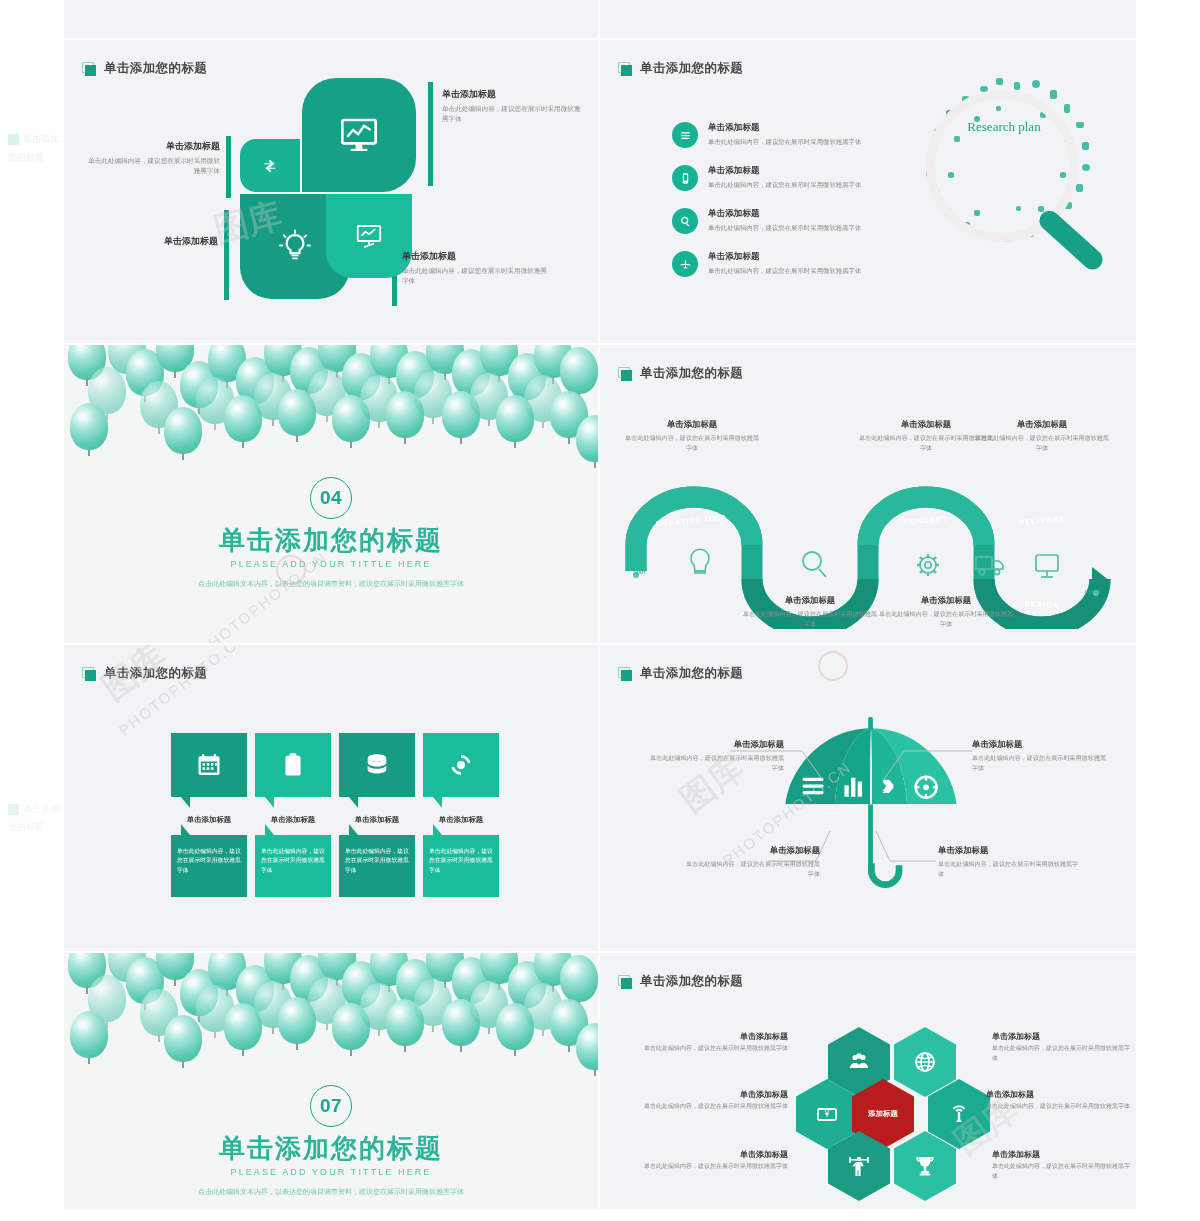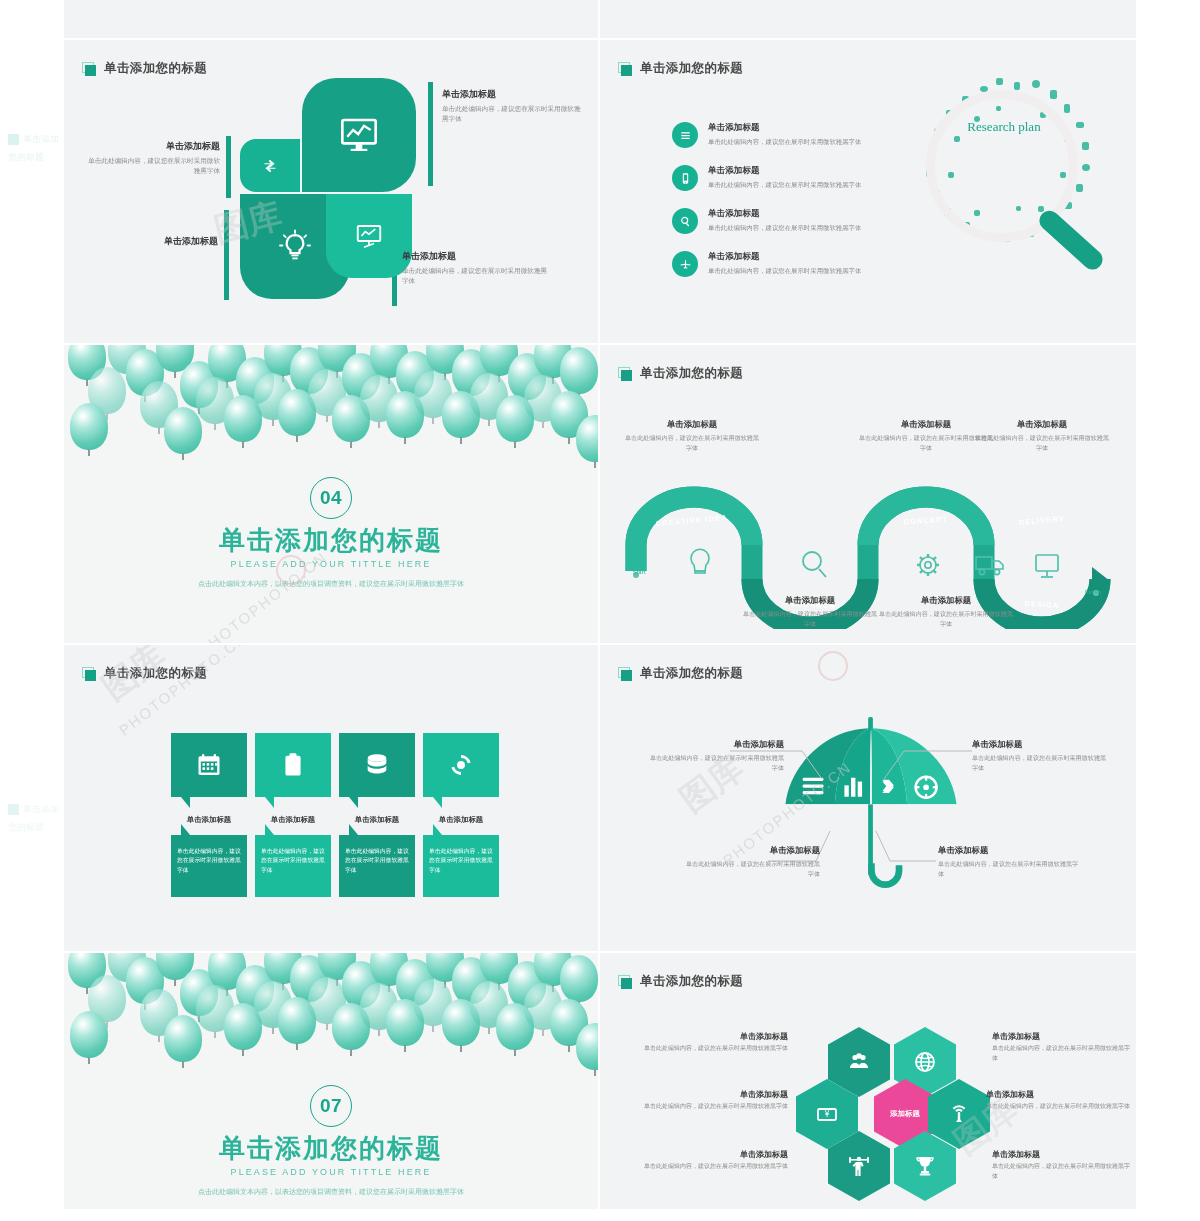--- a/index.html
+++ b/index.html
@@ -704,21 +704,21 @@
                 <path d="M5 7 q7 3 14 0" fill="none" stroke="#fff" stroke-width="1.4"></path>
                 <path d="M5 17 q7-3 14 0" fill="none" stroke="#fff" stroke-width="1.4"></path>
               </svg>
           </div>
           <div class="hex" style="left:0px;top:70px;background:#1dae93;">
             <svg viewBox="0 0 24 24">
                 <rect x="3" y="7" width="18" height="11" rx="1.4" fill="none" stroke="#fff" stroke-width="1.8"></rect>
                 <text x="12" y="15.4" font-size="8" fill="#ffffff" text-anchor="middle" font-family="DejaVu Sans">¥</text>
               </svg>
           </div>
-          <div class="hex" style="left:78px;top:70px;background:#ec4899;justify-content:center;">
+          <div class="hex" style="left:56px;top:70px;background:#b91c1c;justify-content:center;">
             <span class="hexlabel">添加标题</span>
           </div>
           <div class="hex" style="left:132px;top:70px;background:#1bab90;">
             <svg viewBox="0 0 24 24">
                 <rect x="10.8" y="10" width="2.4" height="10" rx="1.1"></rect>
                 <path d="M8.2 8.6a5 5 0 0 1 7.6 0l-1.6 1.3a3 3 0 0 0-4.4 0z"></path>
                 <path d="M5.6 6a8.6 8.6 0 0 1 12.8 0l-1.6 1.4a6.5 6.5 0 0 0-9.6 0z"></path>
                 <path d="M9 20h6l-3-4z"></path>
               </svg>
           </div>

